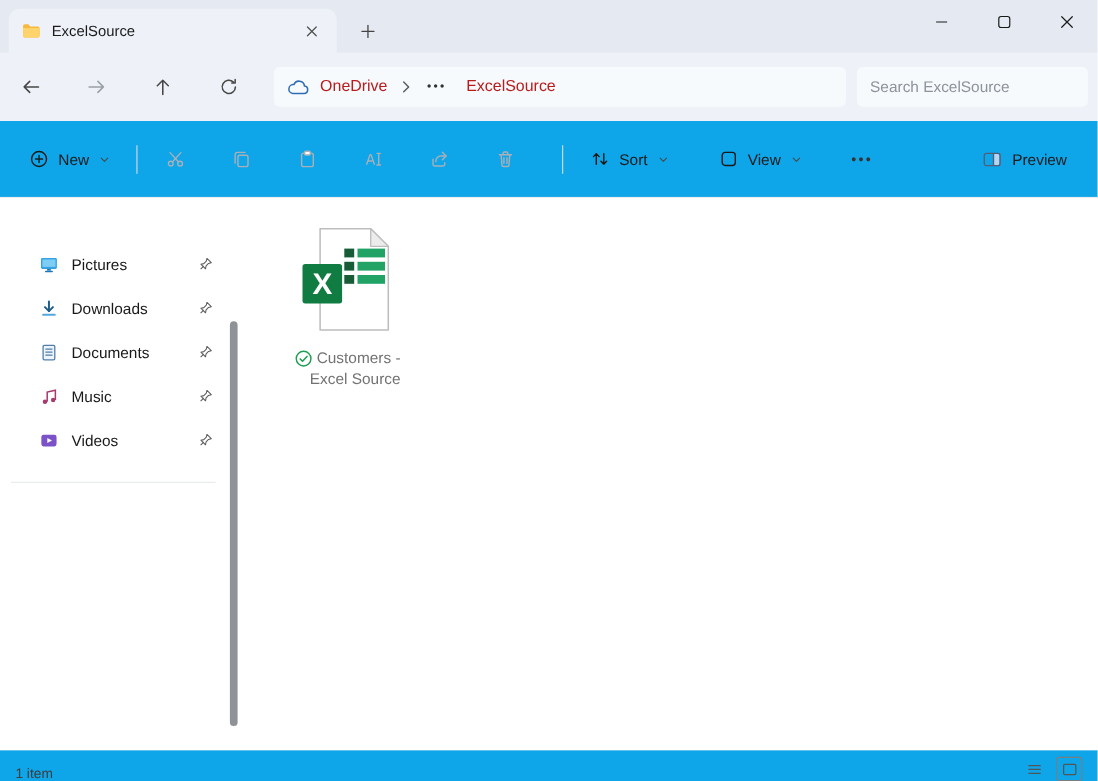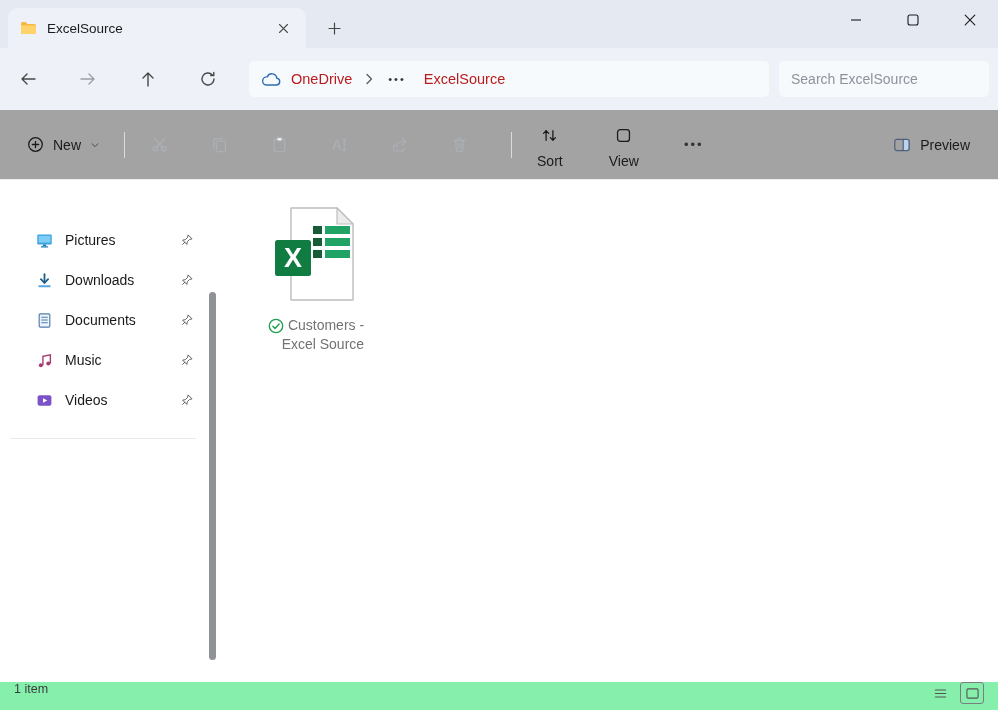--- a/index.html
+++ b/index.html
@@ -23,26 +23,26 @@
   .navbtn.dim { color:#9aa0a6; }
   .breadcrumb-pill { flex:1; height:38px; background:#f7fafd; border:1px solid #eef2f7; border-radius:6px; display:flex; align-items:center; padding:0 12px; margin-right:8px; overflow:hidden; }
   .crumb { display:flex; align-items:center; gap:9px; font-size:14.5px; color:#b91c1c; cursor:pointer; white-space:nowrap; }
   .crumb-chev { margin:0 13px; display:flex; cursor:pointer; }
   .crumb-ellipsis { border:none; background:transparent; font-size:11px; letter-spacing:2px; color:#333; cursor:pointer; margin-right:16px; padding:4px 2px; }
   .search-pill { width:212px; height:38px; background:#f7fafd; border:1px solid #eef2f7; border-radius:6px; display:flex; align-items:center; padding:0 12px; flex:none; }
   .search-pill input { border:none; outline:none; background:transparent; width:100%; font-family:"Liberation Sans",sans-serif; font-size:14px; color:#1b1b1b; }
   .search-pill input::placeholder { color:#8d939b; }
 
   
-  .toolbar { height:70px; background:#a3a3a3; border-bottom:1px solid #e9ebee; display:flex; align-items:center; padding:0 16px; flex:none; }
+  .toolbar { height:70px; background:#0ea5e9; border-bottom:1px solid #e9ebee; display:flex; align-items:center; padding:0 16px; flex:none; }
   .tb-new { display:flex; align-items:center; gap:9px; height:36px; padding:0 11px; border:none; background:transparent; border-radius:5px; font-family:inherit; font-size:14px; color:#1b1b1b; cursor:pointer; }
   .tb-sep { width:1px; height:26px; background:#d9dcdf; margin:0 13px; flex:none; }
   .tb-icon { width:42px; height:36px; border:none; background:transparent; border-radius:5px; display:flex; align-items:center; justify-content:center; margin-right:18px; cursor:pointer; color:#1b1b1b; }
   .tb-icon.disabled { color:#abb0b6; }
-  .tb-group { display:flex; align-items:center; gap:9px; height:36px; padding:0 12px; border:none; background:transparent; border-radius:5px; font-family:inherit; font-size:14px; color:#1b1b1b; cursor:pointer;flex-direction:column; }
+  .tb-group { display:flex; align-items:center; gap:9px; height:36px; padding:0 12px; border:none; background:transparent; border-radius:5px; font-family:inherit; font-size:14px; color:#1b1b1b; cursor:pointer; }
   .tb-group.viewgrp { margin-left:22px; }
   .tb-more { margin-left:22px; margin-right:0; font-size:13px; letter-spacing:2px; color:#333; }
   .tb-preview { margin-left:auto; display:flex; align-items:center; gap:9px; height:36px; padding:0 12px; border:none; background:transparent; border-radius:5px; font-family:inherit; font-size:14px; color:#1b1b1b; cursor:pointer; }
 
   
   .bodyarea { flex:1; display:flex; position:relative; background:#fff; min-height:0; }
   .sidebar { width:206px; padding-top:40px; flex:none; }
   .side-row { height:40px; display:flex; align-items:center; border-radius:5px; margin:0 2px; cursor:pointer; }
   .side-chev { width:34px; display:flex; justify-content:center; flex:none; }
   .side-chev.child { width:46px; justify-content:flex-end; padding-right:6px; }
@@ -54,21 +54,21 @@
   .vscroll { position:absolute; left:204px; top:4px; bottom:4px; width:16px; display:flex; justify-content:center; }
   .vthumb { position:absolute; top:108px; width:7px; height:368px; background:#8f9296; border-radius:4px; }
 
   .content { flex:1; padding:20px 0 0 44px; }
   .file-tile { width:132px; display:flex; flex-direction:column; align-items:center; cursor:pointer; border-radius:4px; padding:4px 2px 8px; }
   .file-label { margin-top:12px; font-size:14px; line-height:19px; text-align:right; color:#737373; }
   .file-line1 { display:flex; align-items:center; justify-content:center; gap:4px; }
   .sync-badge { display:flex; flex:none; }
 
   
-  .statusbar { height:28px; background:#86efac; display:flex; align-items:flex-start; padding:0 14px; flex:none; }
+  .statusbar { height:28px; background:#0ea5e9; display:flex; align-items:flex-end; padding:0 14px; flex:none; }
   .status-count { font-size:12.5px; color:#3c3c3c; }
   .status-right { margin-left:auto; display:flex; align-items:center; gap:8px; }
   .status-btn { border:none; background:transparent; display:flex; align-items:center; justify-content:center; width:24px; height:22px; cursor:pointer; color:#555; border-radius:3px; }
   .status-btn.active { border:1px solid #7a7d82; }
 
   svg { display:block; }
 </style>
 </head>
 <body>
 

